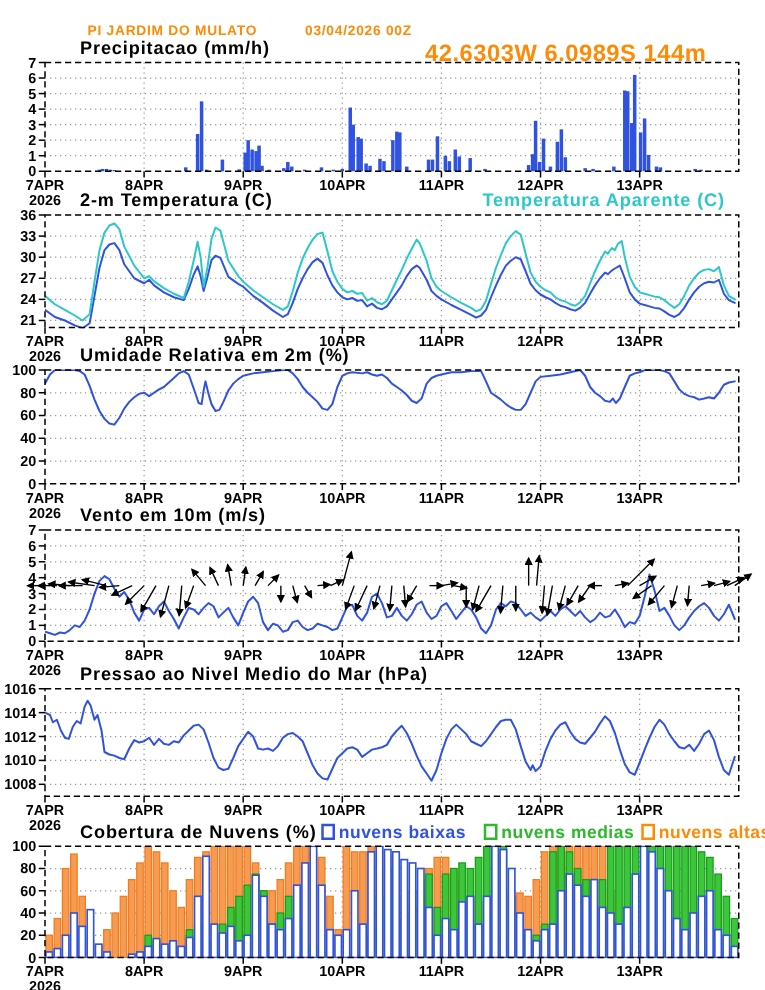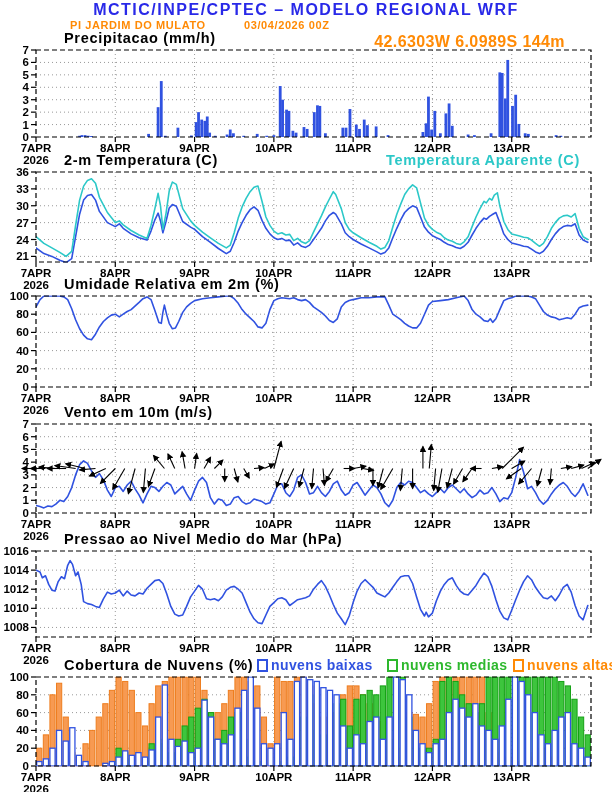--- a/index.html
+++ b/index.html
@@ -1,31 +1,30 @@
 <!DOCTYPE html>
 <html><head>
 <meta charset="utf-8">
 <style>
   html,body{margin:0;padding:0;background:#fff;}
   .page{position:relative;width:612px;height:792px;background:#fff;overflow:hidden;
         font-family:"Liberation Sans",sans-serif;}
   .hdr1{position:absolute;top:1px;left:0;width:612px;text-align:center;
         font-size:16px;font-weight:700;letter-spacing:1.5px;}
   .hdr2{position:absolute;top:19px;font-size:11px;font-weight:700;letter-spacing:0.6px;padding-left:40px;}
-  .coords{position:absolute;top:33px;right:47px;font-size:16px;font-weight:700;letter-spacing:0.4px;}
+  .coords{position:absolute;top:33px;right:47px;font-size:19px;font-weight:700;letter-spacing:0.4px;}
   svg{position:absolute;top:0;left:0;}
   .t-title{font:700 14.5px "Liberation Sans",sans-serif;letter-spacing:0.7px;}
   .t-tick{font:700 11.5px "Liberation Sans",sans-serif;}
   .t-leg{font:700 14px "Liberation Sans",sans-serif;letter-spacing:0.4px;}
 </style>
 </head>
 <body>
 
 <div class="page">
-  <div class="hdr1" style="color: rgb(41, 41, 232);">MCTIC/INPE/CPTEC – MODELO REGIONAL WRF</div>
   <div class="hdr2" style="left: 30px; color: rgb(255, 138, 5);">PI JARDIM DO MULATO</div>
   <div class="hdr2" style="left: 204px; color: rgb(255, 138, 5);">03/04/2026 00Z</div>
   <div class="coords" style="color: rgb(255, 138, 5);">42.6303W 6.0989S 144m</div>
   <svg id="chart" width="612" height="792" viewBox="0 0 612 792">
     <defs>
       <marker id="ah" markerWidth="8" markerHeight="8" refX="5" refY="3" orient="auto">
         <path d="M0,0 L6,3 L0,6 Z" fill="#000"></path>
       </marker>
     </defs>
   <g>

